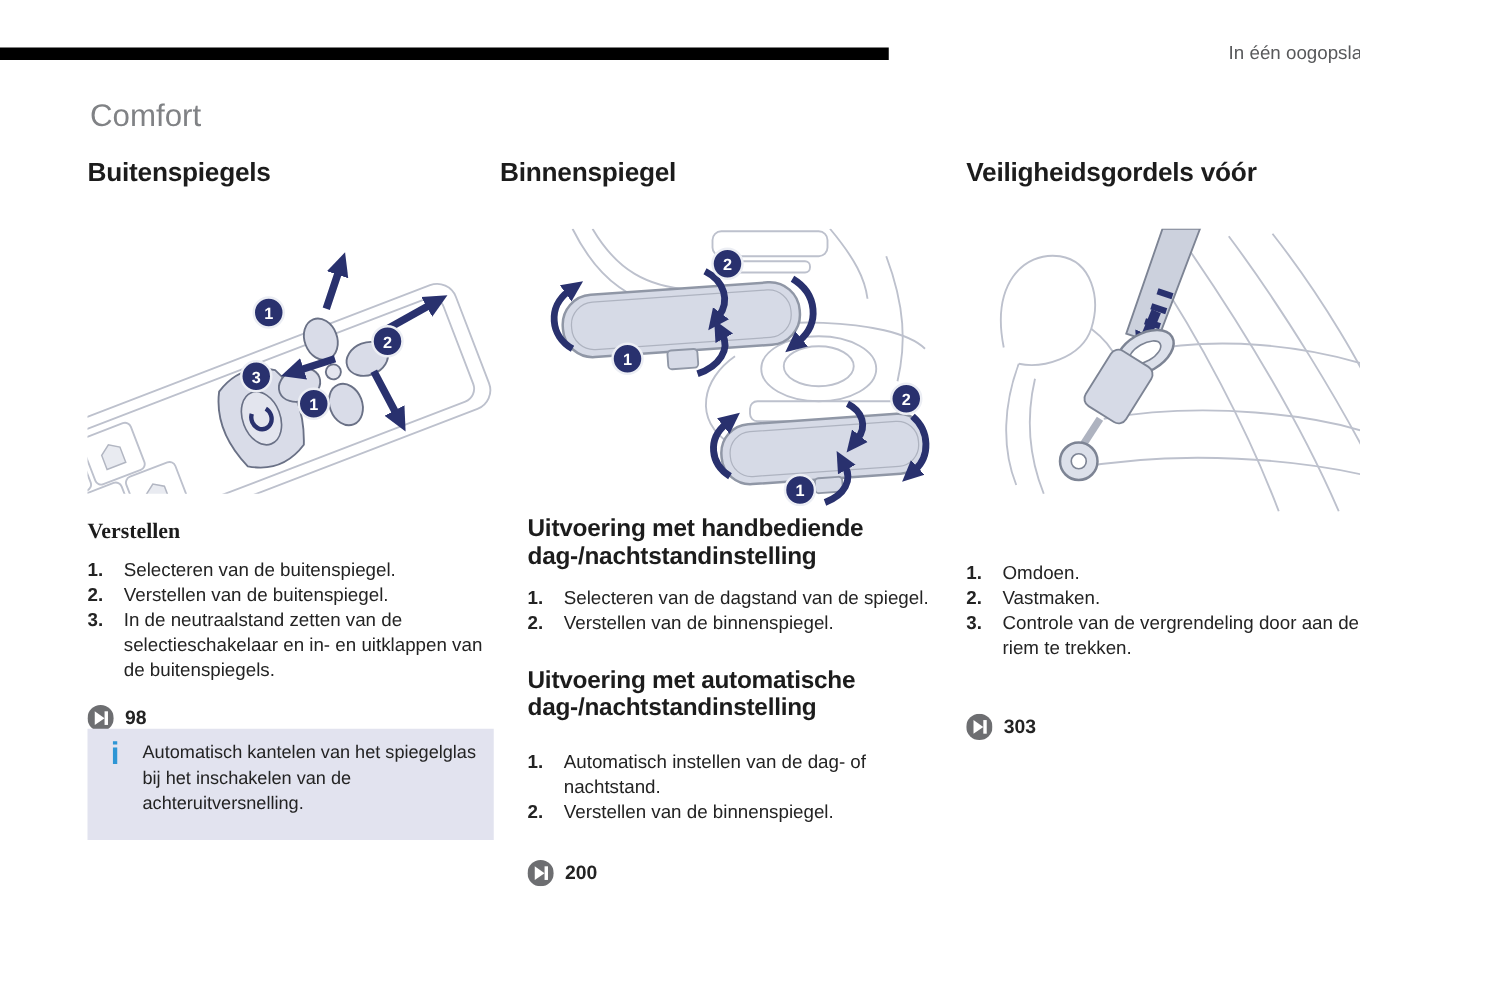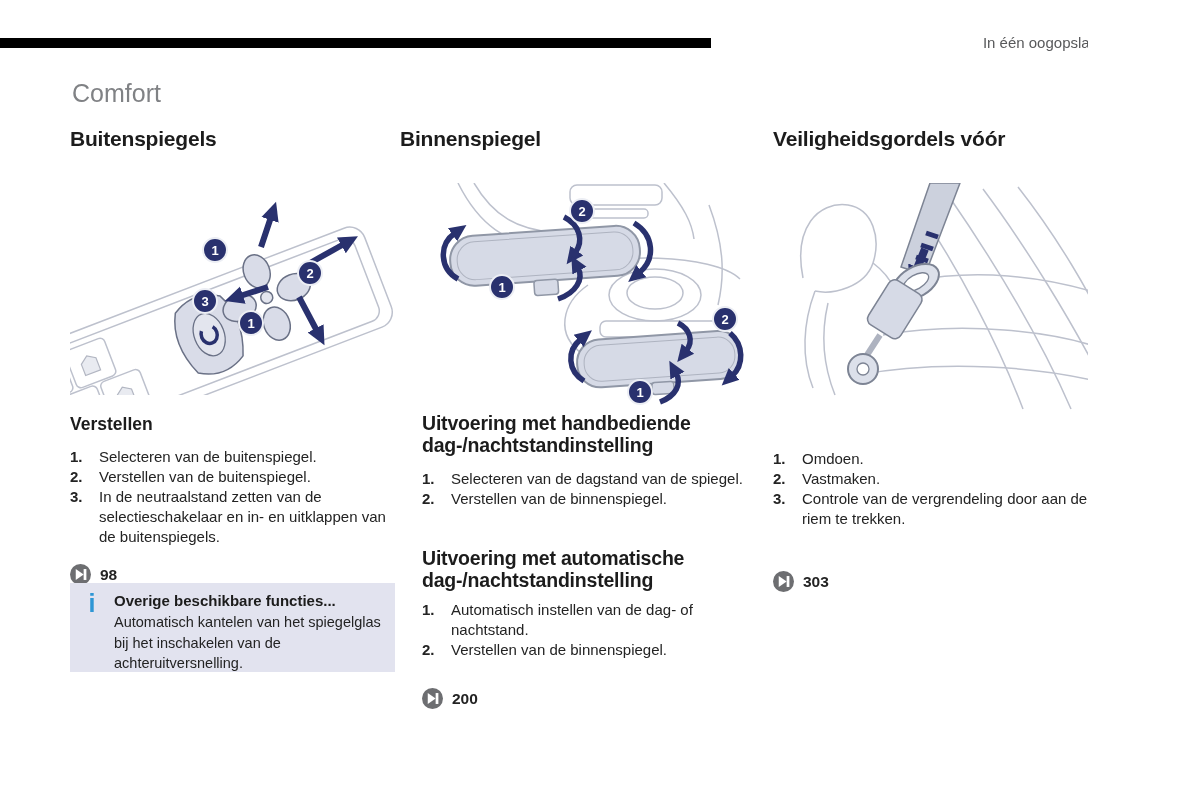--- a/index.html
+++ b/index.html
@@ -6,21 +6,21 @@
   .page{position:relative;width:1088px;height:794px;background:#ffffff;overflow:hidden;
         font-family:"Liberation Sans",sans-serif;color:#232323;}
   .topbar{position:absolute;left:0;top:38px;width:711px;height:10px;background:#000;}
   .eyebrow{position:absolute;top:34px;left:968px;width:130px;text-align:right;
            font-size:15px;color:#58595b;}
   .tab-square{position:absolute;left:1115px;top:38px;width:13px;height:13px;background:#353b74;
               box-shadow:1.5px 1.5px 2px rgba(0,0,0,.35);}
   .title{position:absolute;left:72px;top:79px;font-size:25px;color:#808285;}
   .colhead{position:absolute;top:127px;font-size:21px;font-weight:700;color:#1c1c1c;letter-spacing:-.2px;}
   .illus{position:absolute;top:183px;}
-  .h2a{position:absolute;font-size:17.5px;font-weight:700;color:#1c1c1c;}
+  .h2a{position:absolute;font-size:17.5px;font-weight:700;color:#1c1c1c;font-family:Liberation Serif, serif;}
   .h2b{position:absolute;font-size:19.5px;line-height:21.5px;font-weight:700;color:#1c1c1c;letter-spacing:-.2px;}
   .list{position:absolute;}
   .li{display:flex;font-size:15px;line-height:20px;color:#232323;}
   .li .n{flex:0 0 29px;font-weight:700;}
   .ref{position:absolute;display:flex;align-items:center;gap:9px;font-size:15.5px;font-weight:700;color:#232323;margin-top:26px;}
   .ref svg{display:block;}
   .infobox{position:absolute;left:70px;top:583px;width:325px;height:89px;background:#e2e3ef;
            display:flex;}
   .infobox .icol{flex:0 0 44px;text-align:center;padding-top:8px;}
   .infobox .iglyph{font-size:25px;line-height:1;font-weight:700;color:#2e96d5;}
@@ -232,38 +232,37 @@
       <rect x="13" y="4.8" width="2.6" height="10.4" fill="#fff"></rect>
     </svg>
     <span>98</span>
   </div>
 
   <div class="infobox">
     <div class="icol">
       <span class="iglyph">i</span>
     </div>
     <div class="body">
-      <div class="btitle">Overige beschikbare functies...</div>
       <div class="btext">Automatisch kantelen van het spiegelglas bij het inschakelen van de achteruitversnelling.</div>
     </div>
   </div>
 
   <div class="h2b" style="left:422px;top:413px;width:315px;">Uitvoering met handbediende dag-/nachtstandinstelling</div>
   <div class="list" style="left:422px;top:469px;width:330px;">
     <div class="li">
       <span class="n">1.</span>
       <span>Selecteren van de dagstand van de spiegel.</span>
       </div>
     <div class="li">
       <span class="n">2.</span>
       <span>Verstellen van de binnenspiegel.</span>
       </div>
   </div>
 
-  <div class="h2b" style="left:422px;top:548px;width:315px;">Uitvoering met automatische dag-/nachtstandinstelling</div>
+  <div class="h2b" style="left:422px;top:534px;width:315px;">Uitvoering met automatische dag-/nachtstandinstelling</div>
   <div class="list" style="left:422px;top:600px;width:305px;">
     <div class="li">
       <span class="n">1.</span>
       <span>Automatisch instellen van de dag- of nachtstand.</span>
       </div>
     <div class="li">
       <span class="n">2.</span>
       <span>Verstellen van de binnenspiegel.</span>
       </div>
   </div>

